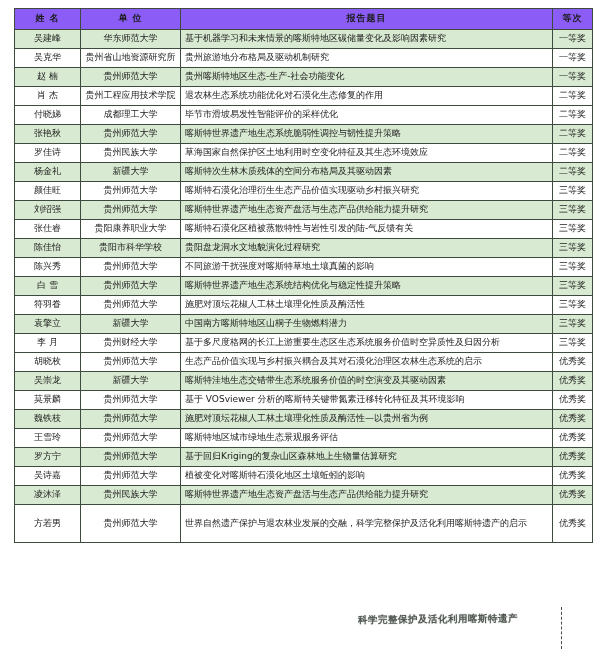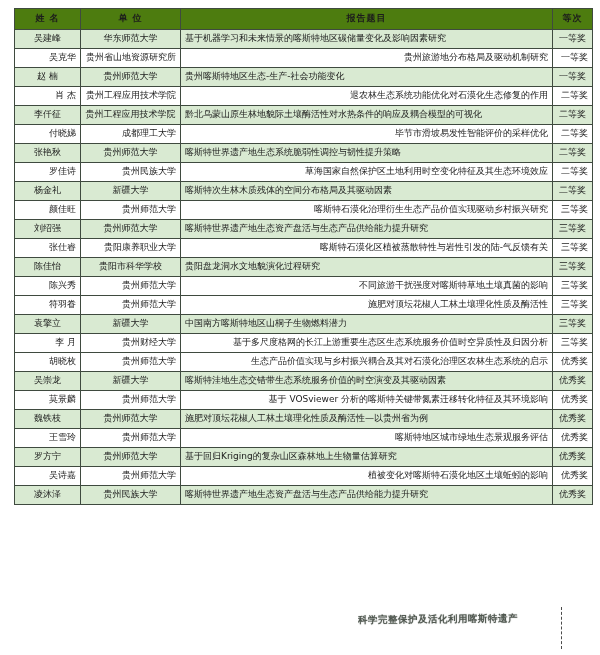--- a/index.html
+++ b/index.html
@@ -23,32 +23,32 @@
     font-size:9px;
     line-height:1.25;
     color:#1c1c1c;
     padding:3px 4px;
     vertical-align:middle;
     overflow:hidden;
   }
   table.awards th{
     font-weight:bold;
     text-align:center;
-    background:#4d7c0f;
+    background:#8b5cf6;
     letter-spacing:1px;
     height:14px;
   }
   col.c-name{width:66px;}
   col.c-unit{width:100px;}
   col.c-title{width:372px;}
   col.c-award{width:40px;}
   td.name, td.unit, td.award{text-align:center;}
   td.title{text-align:left;}
   tr.green td{background:#d9ead2;}
-  tr.white td{background:#ffffff;text-align:right;}
+  tr.white td{background:#ffffff;}
   tbody tr{height:19px;margin-left:25px;}
   tbody tr.tall{height:38px;}
   
   .artifact{
     position:absolute;
     right:52px;bottom:10px;
     width:190px;height:34px;
     pointer-events:none;
     margin-left:20px;
   }
@@ -103,26 +103,20 @@
     <td class="unit">贵州师范大学</td>
     <td class="title">贵州喀斯特地区生态-生产-社会功能变化</td>
     <td class="award">一等奖</td>
   </tr>
         <tr class="white">
     <td class="name">肖 杰</td>
     <td class="unit">贵州工程应用技术学院</td>
     <td class="title">退农林生态系统功能优化对石漠化生态修复的作用</td>
     <td class="award">二等奖</td>
   </tr>
-        <tr class="green">
-    <td class="name">李仟征</td>
-    <td class="unit">贵州工程应用技术学院</td>
-    <td class="title">黔北乌蒙山原生林地貌际土壤酶活性对水热条件的响应及耦合模型的可视化</td>
-    <td class="award">二等奖</td>
-  </tr>
         <tr class="white">
     <td class="name">付晓娣</td>
     <td class="unit">成都理工大学</td>
     <td class="title">毕节市滑坡易发性智能评价的采样优化</td>
     <td class="award">二等奖</td>
   </tr>
         <tr class="green">
     <td class="name">张艳秋</td>
     <td class="unit">贵州师范大学</td>
     <td class="title">喀斯特世界遗产地生态系统脆弱性调控与韧性提升策略</td>
@@ -163,20 +157,26 @@
     <td class="unit">贵阳市科华学校</td>
     <td class="title">贵阳盘龙洞水文地貌演化过程研究</td>
     <td class="award">三等奖</td>
   </tr>
         <tr class="white">
     <td class="name">陈兴秀</td>
     <td class="unit">贵州师范大学</td>
     <td class="title">不同旅游干扰强度对喀斯特草地土壤真菌的影响</td>
     <td class="award">三等奖</td>
   </tr>
+        <tr class="green">
+    <td class="name">白 雪</td>
+    <td class="unit">贵州师范大学</td>
+    <td class="title">喀斯特世界遗产地生态系统结构优化与稳定性提升策略</td>
+    <td class="award">三等奖</td>
+  </tr>
         <tr class="white">
     <td class="name">符羽眷</td>
     <td class="unit">贵州师范大学</td>
     <td class="title">施肥对顶坛花椒人工林土壤理化性质及酶活性</td>
     <td class="award">三等奖</td>
   </tr>
         <tr class="green">
     <td class="name">袁擎立</td>
     <td class="unit">新疆大学</td>
     <td class="title">中国南方喀斯特地区山桐子生物燃料潜力</td>
@@ -227,20 +227,26 @@
         <tr class="white">
     <td class="name">吴诗嘉</td>
     <td class="unit">贵州师范大学</td>
     <td class="title">植被变化对喀斯特石漠化地区土壤蚯蚓的影响</td>
     <td class="award">优秀奖</td>
   </tr>
         <tr class="green">
     <td class="name">凌沐泽</td>
     <td class="unit">贵州民族大学</td>
     <td class="title">喀斯特世界遗产地生态资产盘活与生态产品供给能力提升研究</td>
+    <td class="award">优秀奖</td>
+  </tr>
+        <tr class="white tall">
+    <td class="name">方若男</td>
+    <td class="unit">贵州师范大学</td>
+    <td class="title">世界自然遗产保护与退农林业发展的交融，科学完整保护及活化利用喀斯特遗产的启示</td>
     <td class="award">优秀奖</td>
   </tr>
       </tbody>
   </table>
 </div>
 
 <div class="artifact">
   <div class="ghost-text">科学完整保护及活化利用喀斯特遗产</div>
   <div class="dash-line"></div>
 </div>

